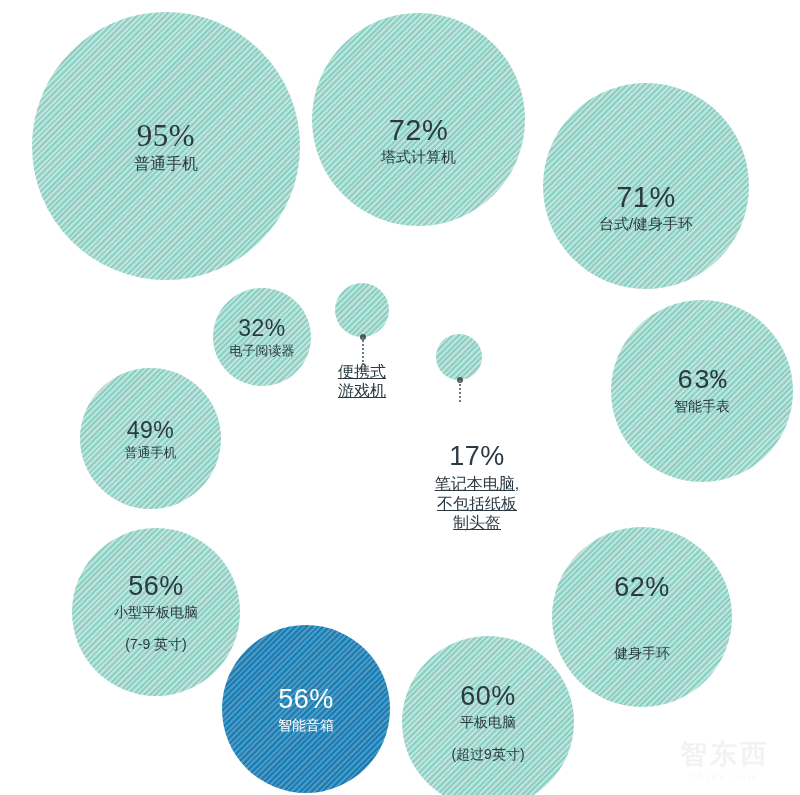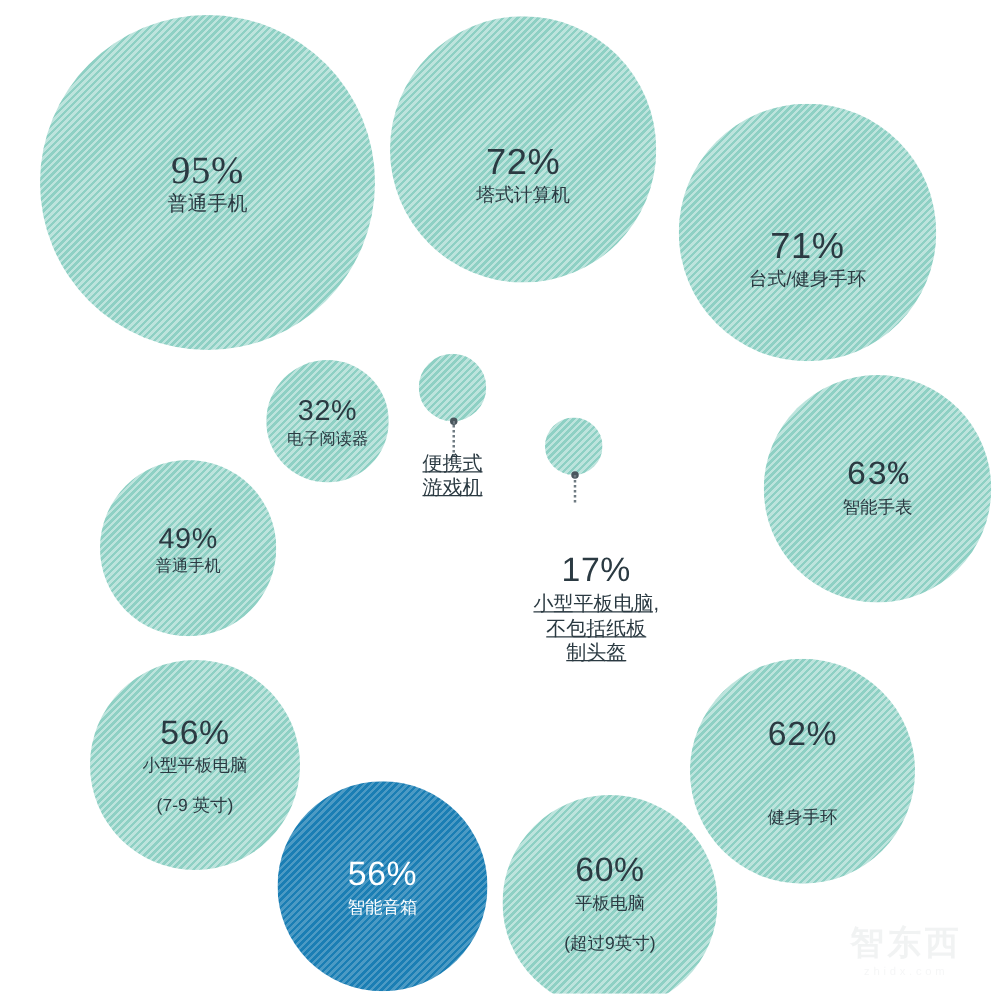--- a/index.html
+++ b/index.html
@@ -184,21 +184,21 @@
       <div class="leader" style="left: 362px; top: 337px; height: 28px;"></div>
       <div class="ext-label" style="left: 312px; top: 362px; width: 100px;">
         <div class="lbl">便携式</div>
         <div class="lbl">游戏机</div>
       </div>
       <div class="bubble" style="left: 436px; top: 334px; width: 46px; height: 46px;"></div>
       <div class="leader-dot" style="left: 457px; top: 377px;"></div>
       <div class="leader" style="left: 459px; top: 380px; height: 22px;"></div>
       <div class="ext-label" style="left: 415px; top: 396px; width: 124px; margin-top: 44px;">
         <div class="pct">17%</div>
-        <div class="lbl">小型平板电脑,</div>
+        <div class="lbl">笔记本电脑,</div>
         <div class="lbl">不包括纸板</div>
         <div class="lbl">制头盔</div>
       </div>
     </div>
 
   <div class="watermark">
     <div class="wm-main">智东西</div>
     <div class="wm-sub">zhidx.com</div>
   </div>
 </div>

